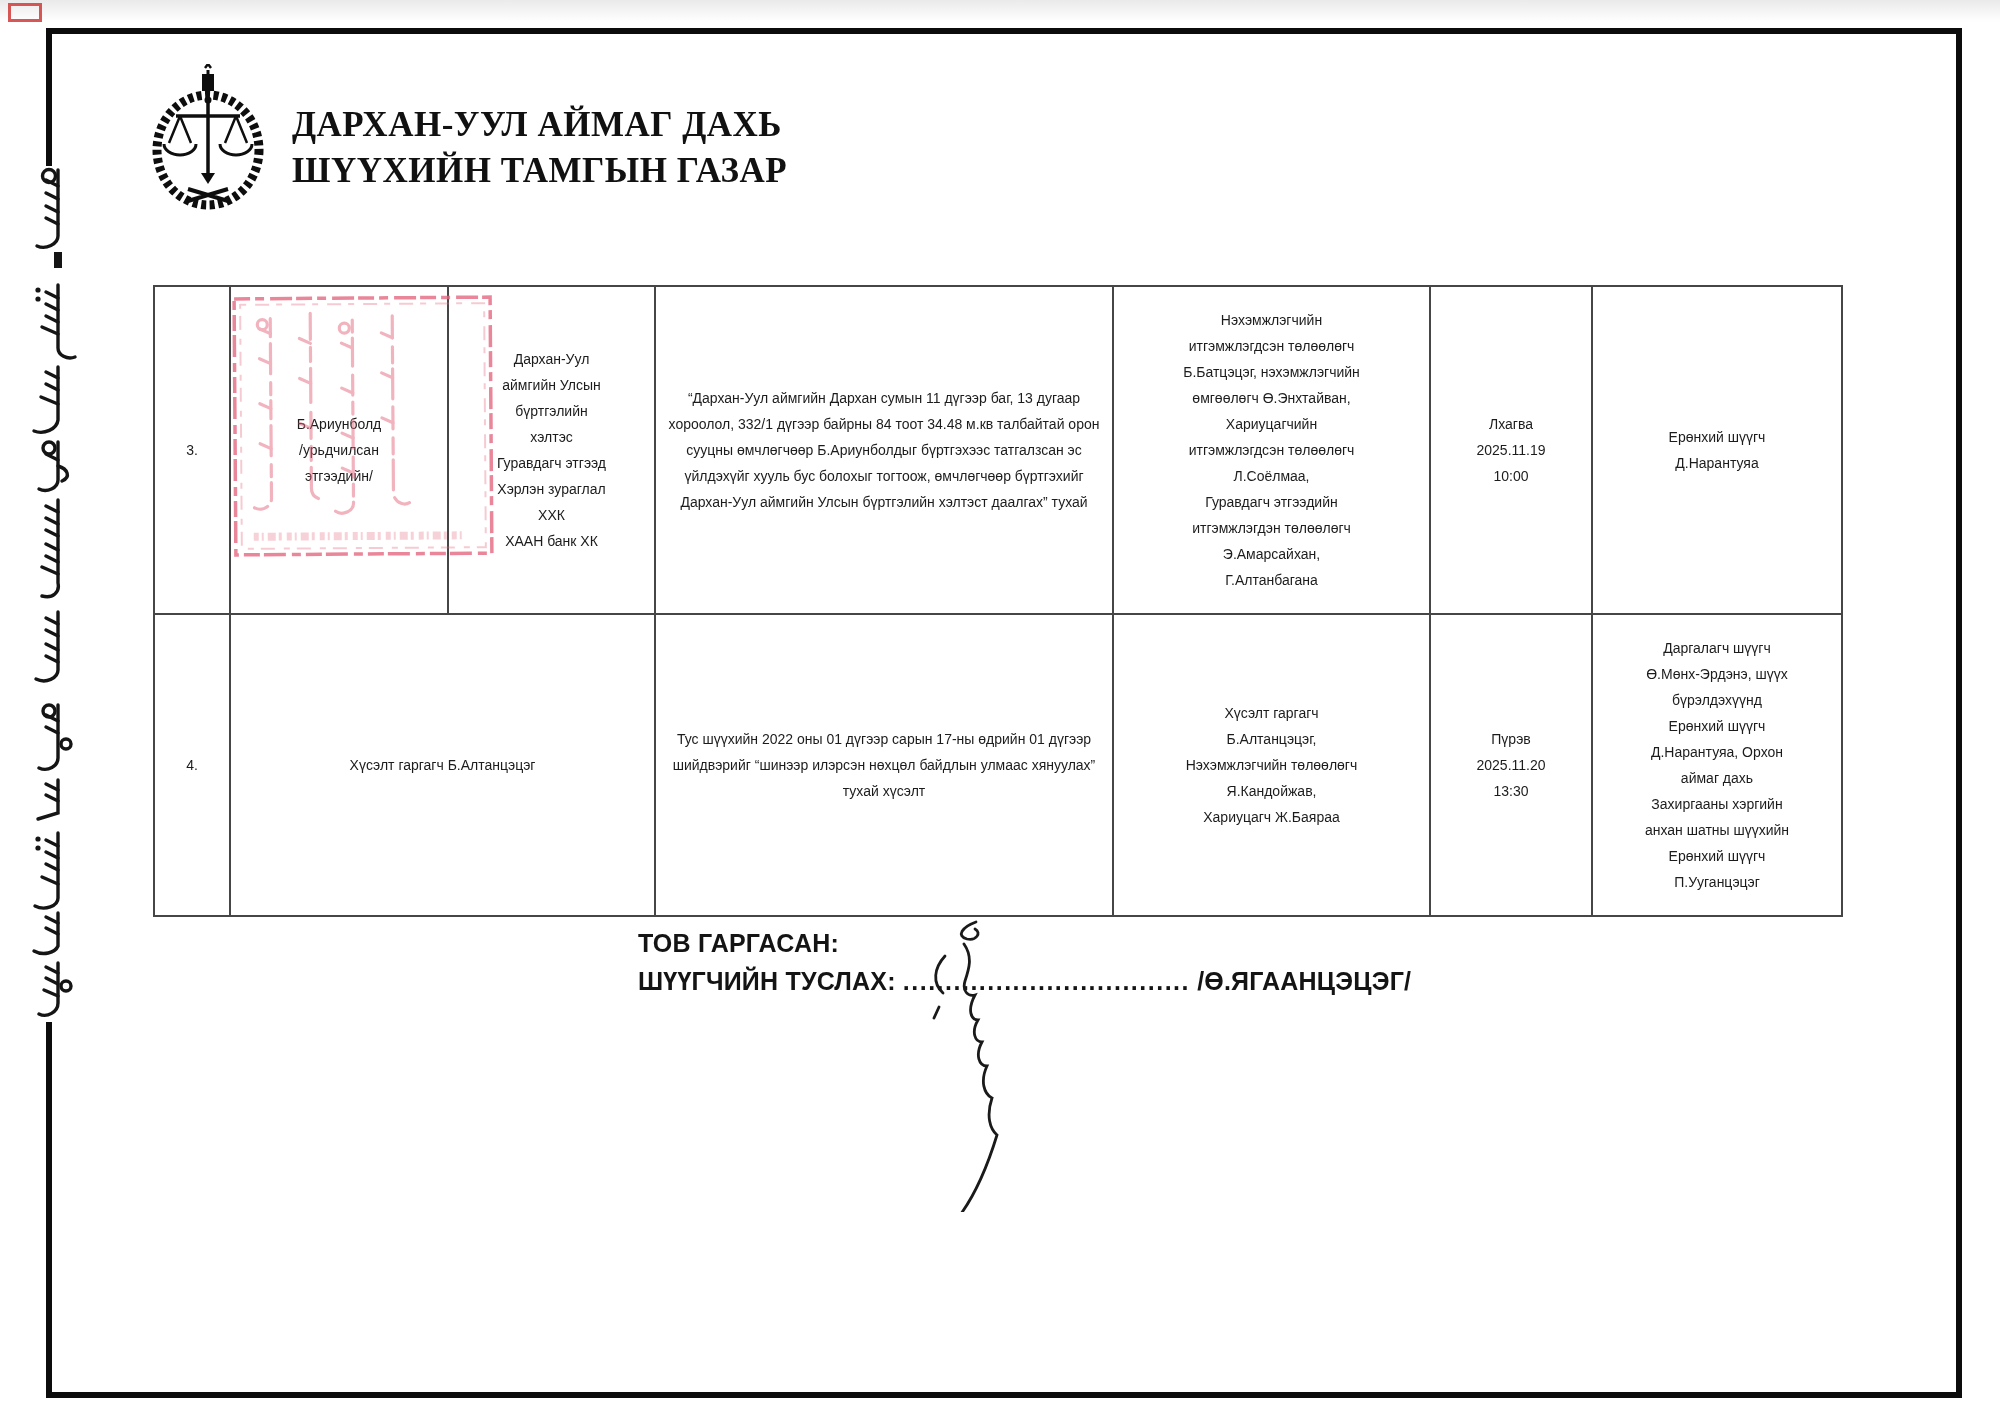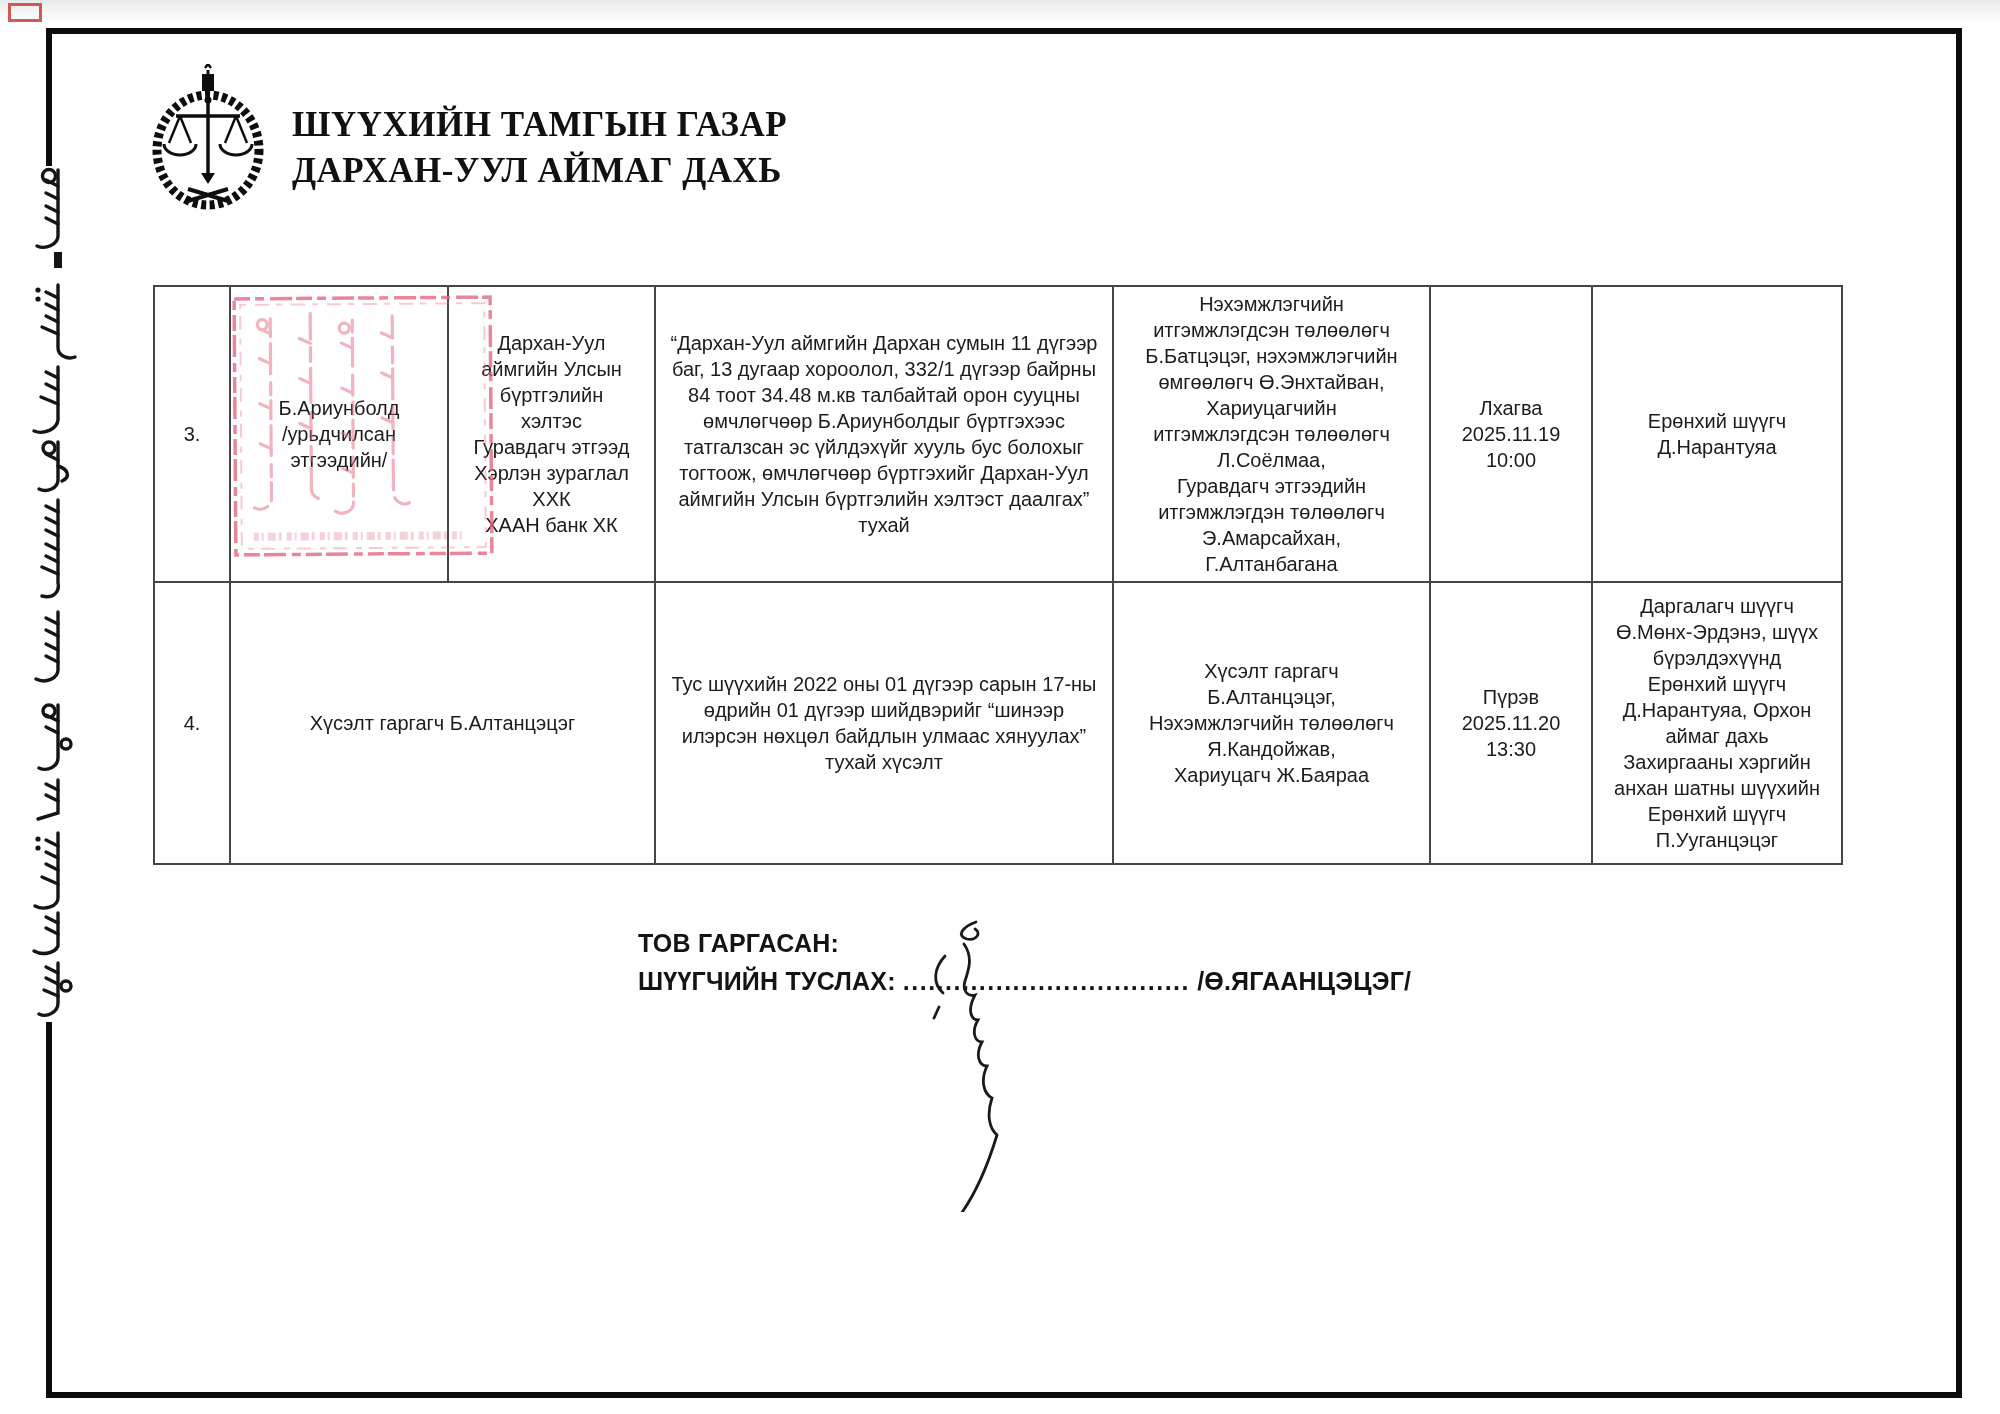--- a/index.html
+++ b/index.html
@@ -28,21 +28,21 @@
     font-weight:bold; font-size:35px; line-height:46px; letter-spacing:.5px;
     color:#111;
   }
 
   table.schedule {
     position:absolute; left:153px; top:285px;
     border-collapse:collapse; table-layout:fixed;
   }
   table.schedule td {
     border:2px solid #464646; vertical-align:middle; text-align:center;
-    font-size:20px; line-height:26px; padding:4px 8px; color:#1c1c1c;
+    font-size:14px; line-height:26px; padding:20px 8px; color:#1c1c1c;
   }
   td.ml { white-space:pre-line; }
   td.subject-cell { font-size:21px; line-height:27.5px; padding:4px 12px; }
   td.party-r3 { line-height:28px; position:relative; }
   td.resp-r3 { line-height:29px;margin-top:31px; }
   td.dt { line-height:28px; font-size:21px; }
 
   .stamp { position:absolute; left:225px; top:288px; transform:rotate(-0.4deg); pointer-events:none; }
 
   .footer-block { position:absolute; left:638px; top:924px;
@@ -117,22 +117,22 @@
       <path d="M77,80 a16,11 0 0 0 32,0" stroke-width="3"></path>
     </g>
     <g fill="#0e0e0e" stroke="none">
       <rect x="59" y="10" width="12" height="17"></rect>
       <circle cx="65" cy="36" r="3.5"></circle>
       <path d="M65,120 l-7,-11 h14 z"></path>
     </g>
   </svg>
 
   <div class="org-title">
+    <div>ДАРХАН-УУЛ АЙМАГ ДАХЬ</div>
     <div>ШҮҮХИЙН ТАМГЫН ГАЗАР</div>
-    <div>ДАРХАН-УУЛ АЙМАГ ДАХЬ</div>
   </div>
 
   <table class="schedule">
     <colgroup>
       <col style="width:76px">
         <col style="width:218px">
         <col style="width:207px">
       <col style="width:458px">
         <col style="width:317px">
         <col style="width:162px">

